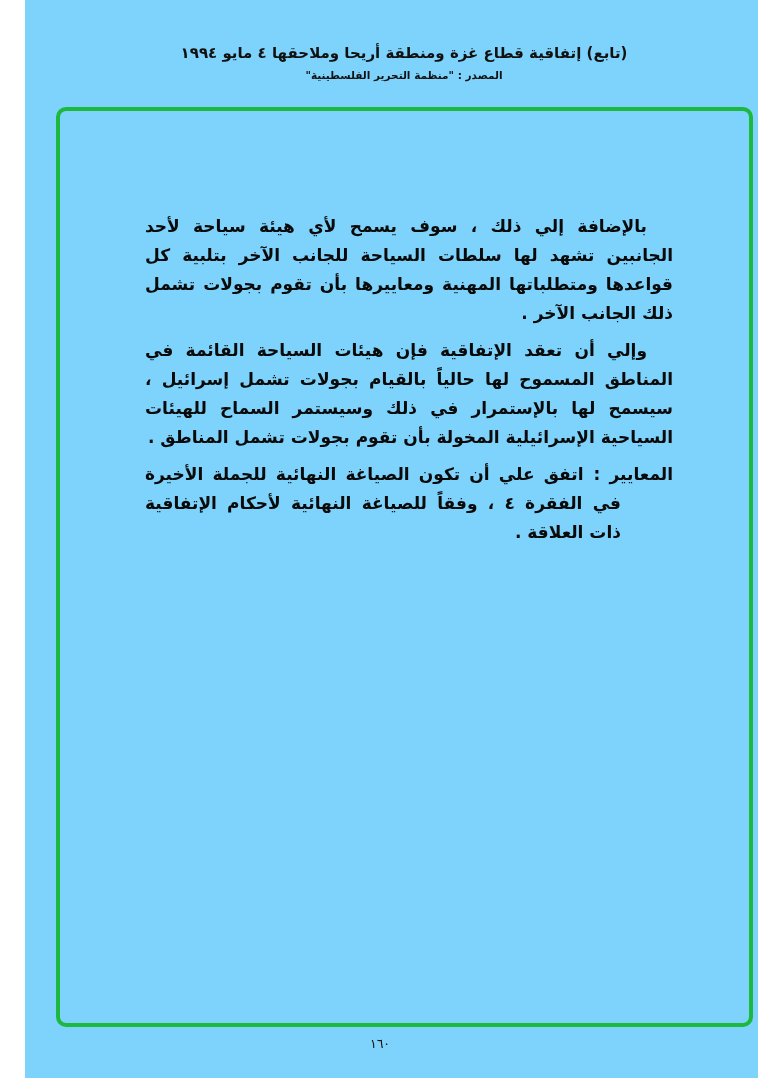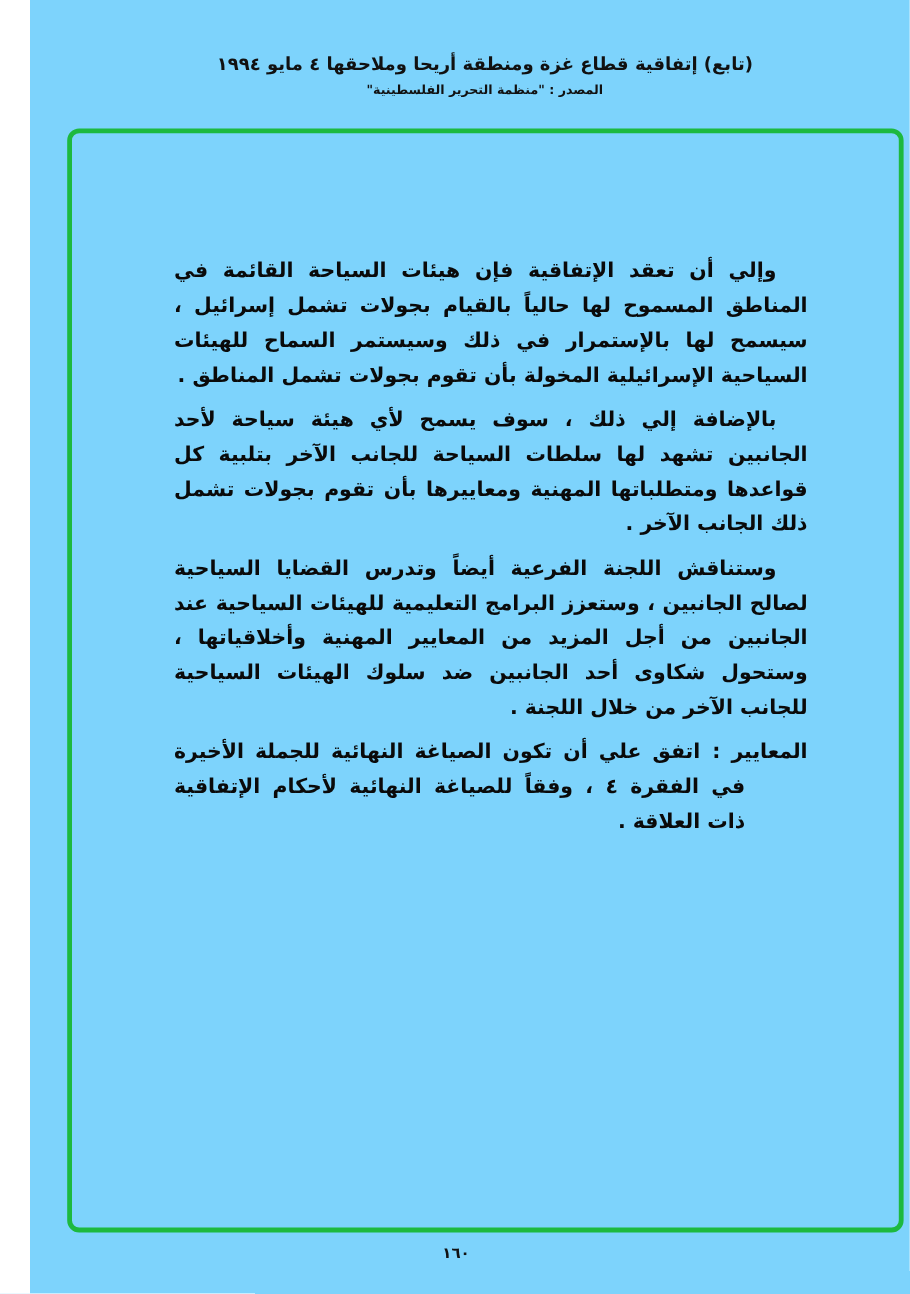--- a/index.html
+++ b/index.html
@@ -64,45 +64,44 @@
   .note { padding-right: 52px; text-indent: -52px; }
   .note .label { margin-left: 10px; white-space: nowrap; }
   .page-number {
     position: absolute;
     top: 1036px;
     left: 305px;
     width: 100px;
     text-align: center;
     direction: rtl;
     font-size: 12.5px;
-    font-weight: bold;
+    font-weight: normal;
     color: #111111;
   }
 </style>
 </head>
 <body>
 
 <div class="page">
 
   <div class="header">
     <div class="title">(تابع) إتفاقية قطاع غزة ومنطقة أريحا وملاحقها ٤ مايو ١٩٩٤</div>
     <div class="source">المصدر :  "منظمة التحرير الفلسطينية"</div>
   </div>
 
   <div class="frame"></div>
 
   <div class="content">
 
+    <p class="para-indent">بالإضافة إلي ذلك ، سوف يسمح لأي هيئة سياحة لأحد الجانبين تشهد لها سلطات السياحة للجانب الآخر بتلبية كل قواعدها ومتطلباتها المهنية ومعاييرها بأن تقوم بجولات تشمل ذلك الجانب الآخر .</p>
+
     <p class="para-indent">وإلي أن تعقد الإتفاقية فإن هيئات السياحة القائمة في المناطق المسموح لها حالياً بالقيام بجولات تشمل إسرائيل ، سيسمح لها بالإستمرار في ذلك وسيستمر السماح للهيئات السياحية الإسرائيلية المخولة بأن تقوم بجولات تشمل المناطق .</p>
-
-    <p class="para-indent">بالإضافة إلي ذلك ، سوف يسمح لأي هيئة سياحة لأحد الجانبين تشهد لها سلطات السياحة للجانب الآخر بتلبية كل قواعدها ومتطلباتها المهنية ومعاييرها بأن تقوم بجولات تشمل ذلك الجانب الآخر .</p>
 
 
 
-    <p class="para-indent">وستناقش اللجنة الفرعية أيضاً وتدرس القضايا السياحية لصالح الجانبين ، وستعزز البرامج التعليمية للهيئات السياحية عند الجانبين من أجل المزيد من المعايير المهنية وأخلاقياتها ، وستحول شكاوى أحد الجانبين ضد سلوك الهيئات السياحية للجانب الآخر من خلال اللجنة .</p>
 
     <p class="note"><span class="label">المعايير :</span><span>اتفق علي أن تكون الصياغة النهائية للجملة الأخيرة في الفقرة ٤ ، وفقاً للصياغة النهائية لأحكام الإتفاقية ذات العلاقة .</span></p>
 
   </div>
 
   <div class="page-number">١٦٠</div>
 
 </div>
 
 </body></html>

